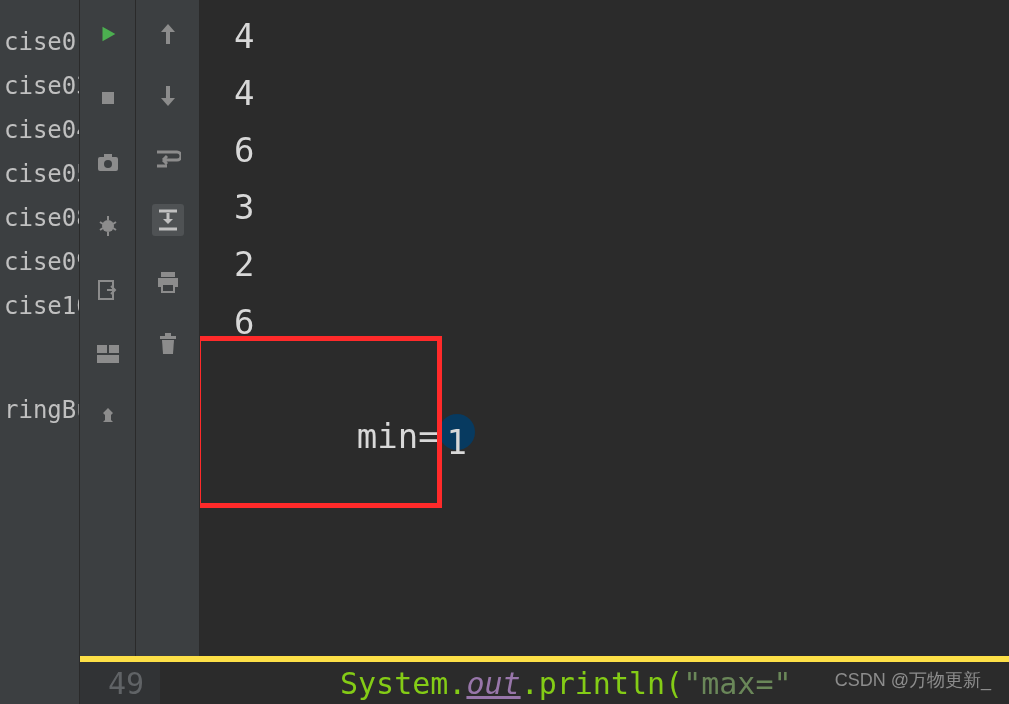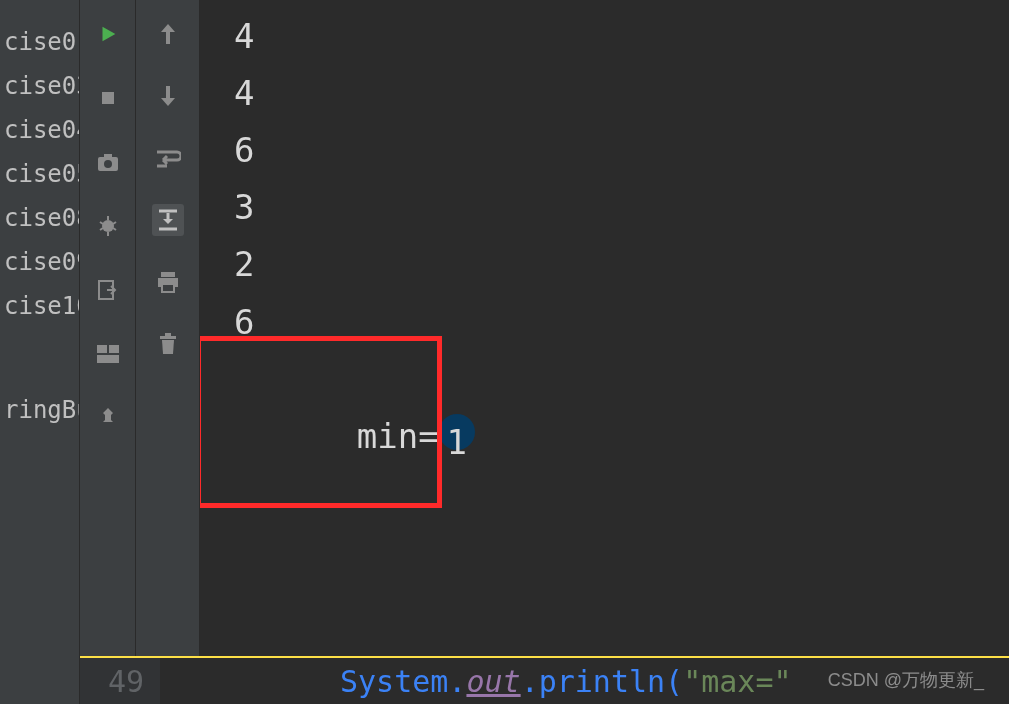--- a/index.html
+++ b/index.html
@@ -117,46 +117,46 @@
   }
   .editor-strip {
     position: absolute;
     left: 80px;
     right: 0;
     bottom: 0;
     height: 48px;
     background: #2b2b2b;
     display: flex;
     align-items: center;
-    border-top: 2px solid #fde047;
+    border-top: 6px solid #fde047;
     font-size: 30px;
     color: #a9b7c6;
   }
   .gutter-num {
     width: 80px;
     text-align: right;
     padding-right: 16px;
     color: #606366;
     background: #313335;
     height: 100%;
     display: flex;
     align-items: center;
     justify-content: flex-end;
   }
   .editor-code {
     flex: 1;
     padding-left: 180px;
     font-family: "Consolas", monospace;
   }
-  .kw-class { color: #3b82f6; }
+  .kw-class { color: #84cc16; }
   .kw-static { font-style: italic; color: #9876aa; text-decoration: underline; }
   .kw-string { color: #6a8759; }
   .watermark {
     position: absolute;
-    right: 25px;
+    right: 18px;
     bottom: 12px;
     font-size: 18px;
     color: rgba(220,220,220,0.55);
     font-family: sans-serif;
     pointer-events: none;
   }
 </style>
 </head>
 <body>
 

